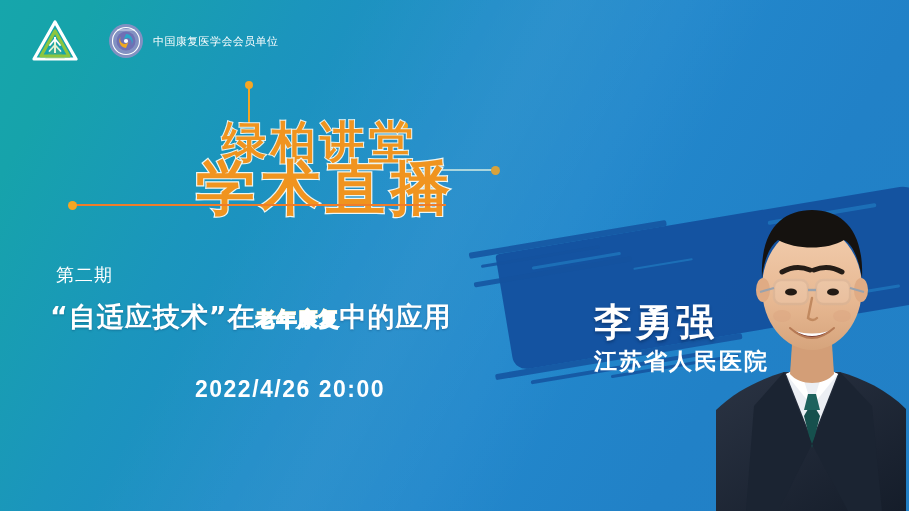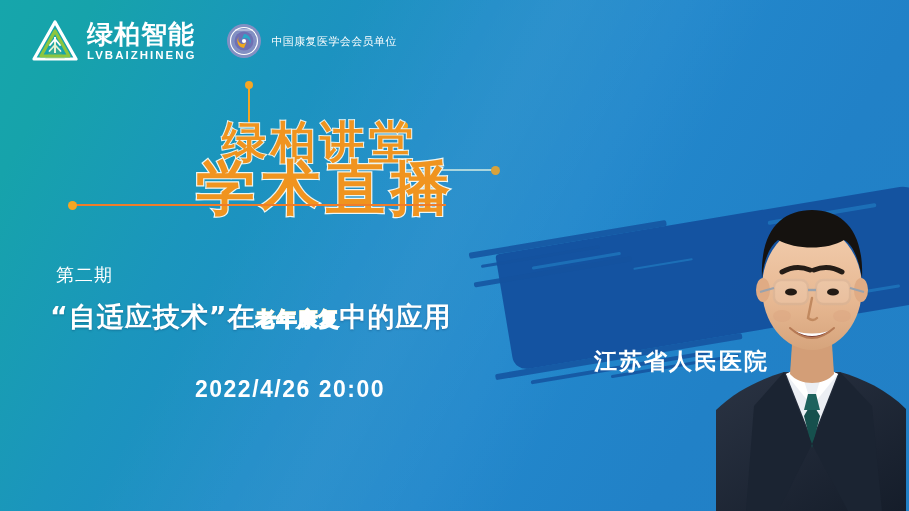--- a/index.html
+++ b/index.html
@@ -308,24 +308,20 @@
 
     <div class="brand">
       <span class="brand-mark">
         <svg viewBox="0 0 46 42" width="46" height="42" aria-hidden="true">
           <path d="M23 2 L44 39 L2 39 Z" fill="none" stroke="#ffffff" stroke-width="3.2" stroke-linejoin="round"></path>
           <path d="M23 11 L37 36 L9 36 Z" fill="none" stroke="#8dc63f" stroke-width="3.2" stroke-linejoin="round"></path>
           <path d="M23 17 L23 33" stroke="#ffffff" stroke-width="2"></path>
           <path d="M23 19 L18 25 M23 19 L28 25 M23 25 L17.5 31 M23 25 L28.5 31" stroke="#ffffff" stroke-width="1.8" stroke-linecap="round"></path>
           <path d="M13 39 L23 21 L33 39 Z" fill="#8dc63f" opacity="0.22"></path>
         </svg>
-      </span>
-      <span class="brand-words">
-        <span class="brand-cn">绿柏智能</span>
-        <span class="brand-en">LVBAIZHINENG</span>
       </span>
     </div>
 
     <div class="assoc">
       <span class="assoc-seal">
         <svg viewBox="0 0 36 36" width="36" height="36" aria-hidden="true">
           <circle cx="18" cy="18" r="17" fill="#8e8fc4" opacity="0.9"></circle>
           <circle cx="18" cy="18" r="13.5" fill="none" stroke="#ffffff" stroke-width="1.1"></circle>
           <circle cx="18" cy="18" r="9.5" fill="#6f70b4"></circle>
           <path d="M18 11 a7 7 0 0 1 5 11.5 a4.5 4.5 0 0 0 -7.5 -5.5 z" fill="#2aa7c9"></path>
@@ -426,15 +422,16 @@
   </div>
 
   <div class="episode">第二期</div>
 
   <div class="topic">
     <span class="plain">“自适应技术”在</span><span class="hl">老年康复</span><span class="plain">中的应用</span>
   </div>
 
   <div class="datetime">2022/4/26  20:00</div>
 
+  <div class="speaker-name">李勇强</div>
   <div class="speaker-org">江苏省人民医院</div>
 
 </div>
 
 </body></html>

